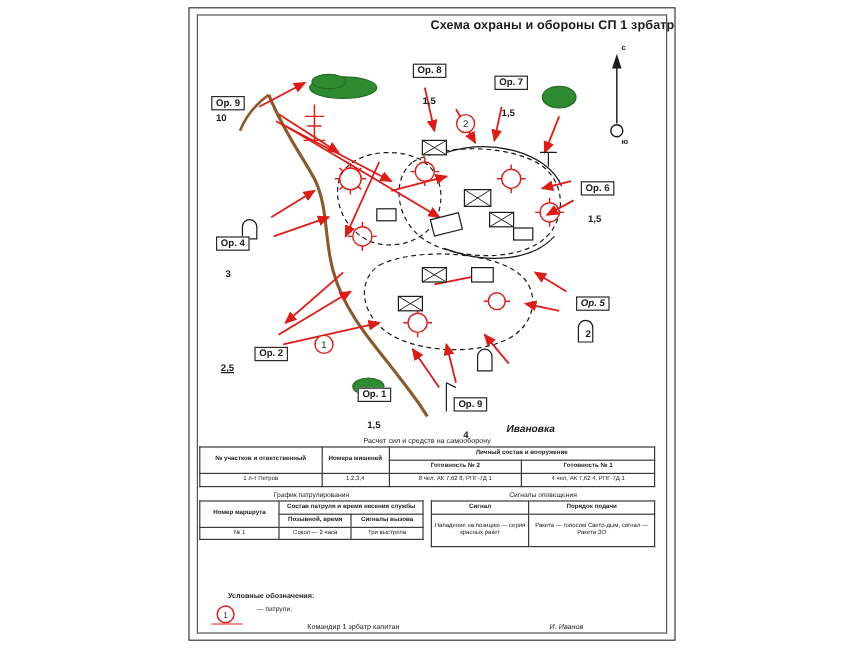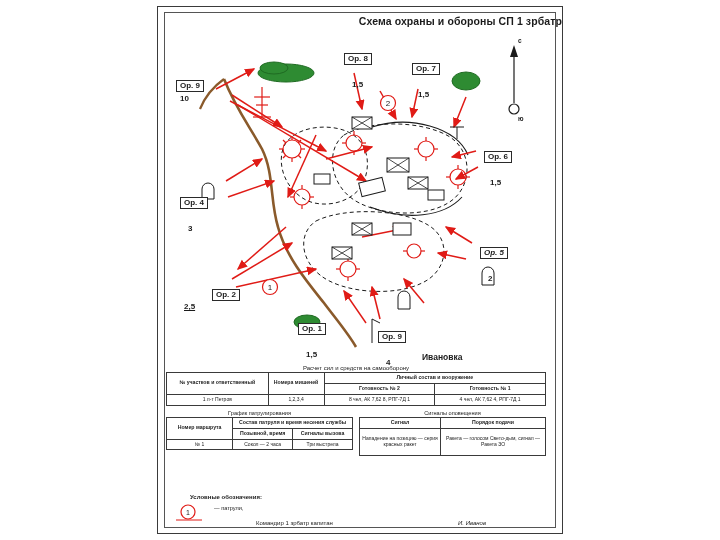--- a/index.html
+++ b/index.html
@@ -77,20 +77,21 @@
     background: #ffffff;
     border: 1px solid #2a2a2a;
     padding: 1px 3px;
   }
   .lbl.plain {
     background: transparent;
     border: none;
     margin-top: 16px;
   }
   .lbl.ital {
+    font-style: italic;
     font-weight: bold;
     font-size: 8.5px;
   }
   .compass-lbl {
     position: absolute;
     font-size: 6.5px;
     color: #1b1b1b;
     font-weight: bold;
   }
   

